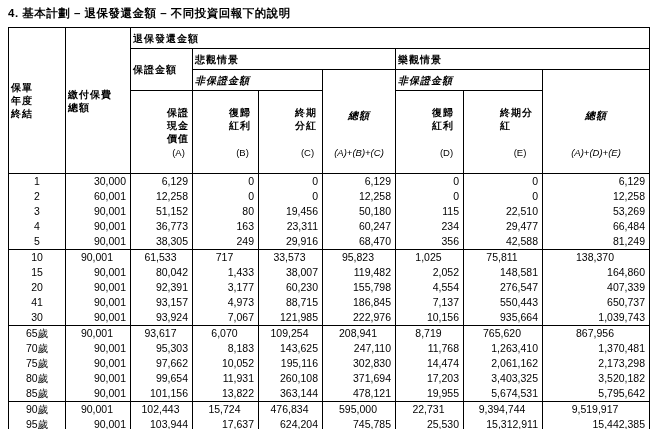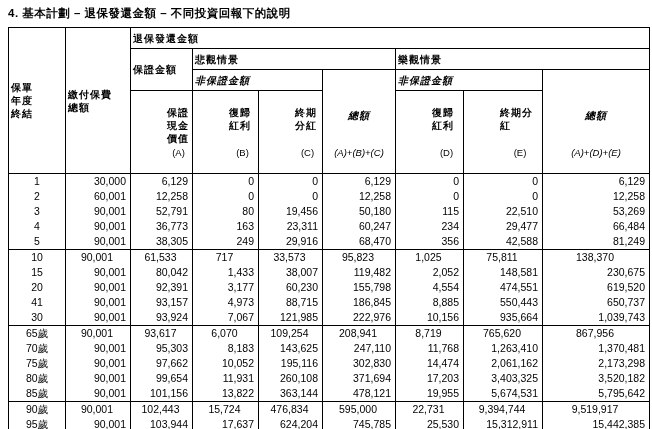--- a/index.html
+++ b/index.html
@@ -184,21 +184,21 @@
           <td class="num">0</td>
           <td class="num">0</td>
           <td class="num">12,258</td>
           <td class="num">0</td>
           <td class="num">0</td>
           <td class="num">12,258</td>
         </tr>
         <tr>
           <td class="yr">3</td>
           <td class="num">90,001</td>
-          <td class="num">52,791</td>
+          <td class="num">51,152</td>
           <td class="num">80</td>
           <td class="num">19,456</td>
           <td class="num">50,180</td>
           <td class="num">115</td>
           <td class="num">22,510</td>
           <td class="num">53,269</td>
         </tr>
         <tr>
           <td class="yr">4</td>
           <td class="num">90,001</td>
@@ -234,41 +234,41 @@
         </tr>
         <tr>
           <td class="yr">15</td>
           <td class="num">90,001</td>
           <td class="num">80,042</td>
           <td class="num">1,433</td>
           <td class="num">38,007</td>
           <td class="num">119,482</td>
           <td class="num">2,052</td>
           <td class="num">148,581</td>
-          <td class="num">230,675</td>
+          <td class="num">164,860</td>
         </tr>
         <tr>
           <td class="yr">20</td>
           <td class="num">90,001</td>
           <td class="num">92,391</td>
           <td class="num">3,177</td>
           <td class="num">60,230</td>
           <td class="num">155,798</td>
           <td class="num">4,554</td>
-          <td class="num">474,551</td>
-          <td class="num">619,520</td>
+          <td class="num">276,547</td>
+          <td class="num">407,339</td>
         </tr>
         <tr>
           <td class="yr">41</td>
           <td class="num">90,001</td>
           <td class="num">93,157</td>
           <td class="num">4,973</td>
           <td class="num">88,715</td>
           <td class="num">186,845</td>
-          <td class="num">8,885</td>
+          <td class="num">7,137</td>
           <td class="num">550,443</td>
           <td class="num">650,737</td>
         </tr>
         <tr>
           <td class="yr">30</td>
           <td class="num">90,001</td>
           <td class="num">93,924</td>
           <td class="num">7,067</td>
           <td class="num">121,985</td>
           <td class="num">222,976</td>

